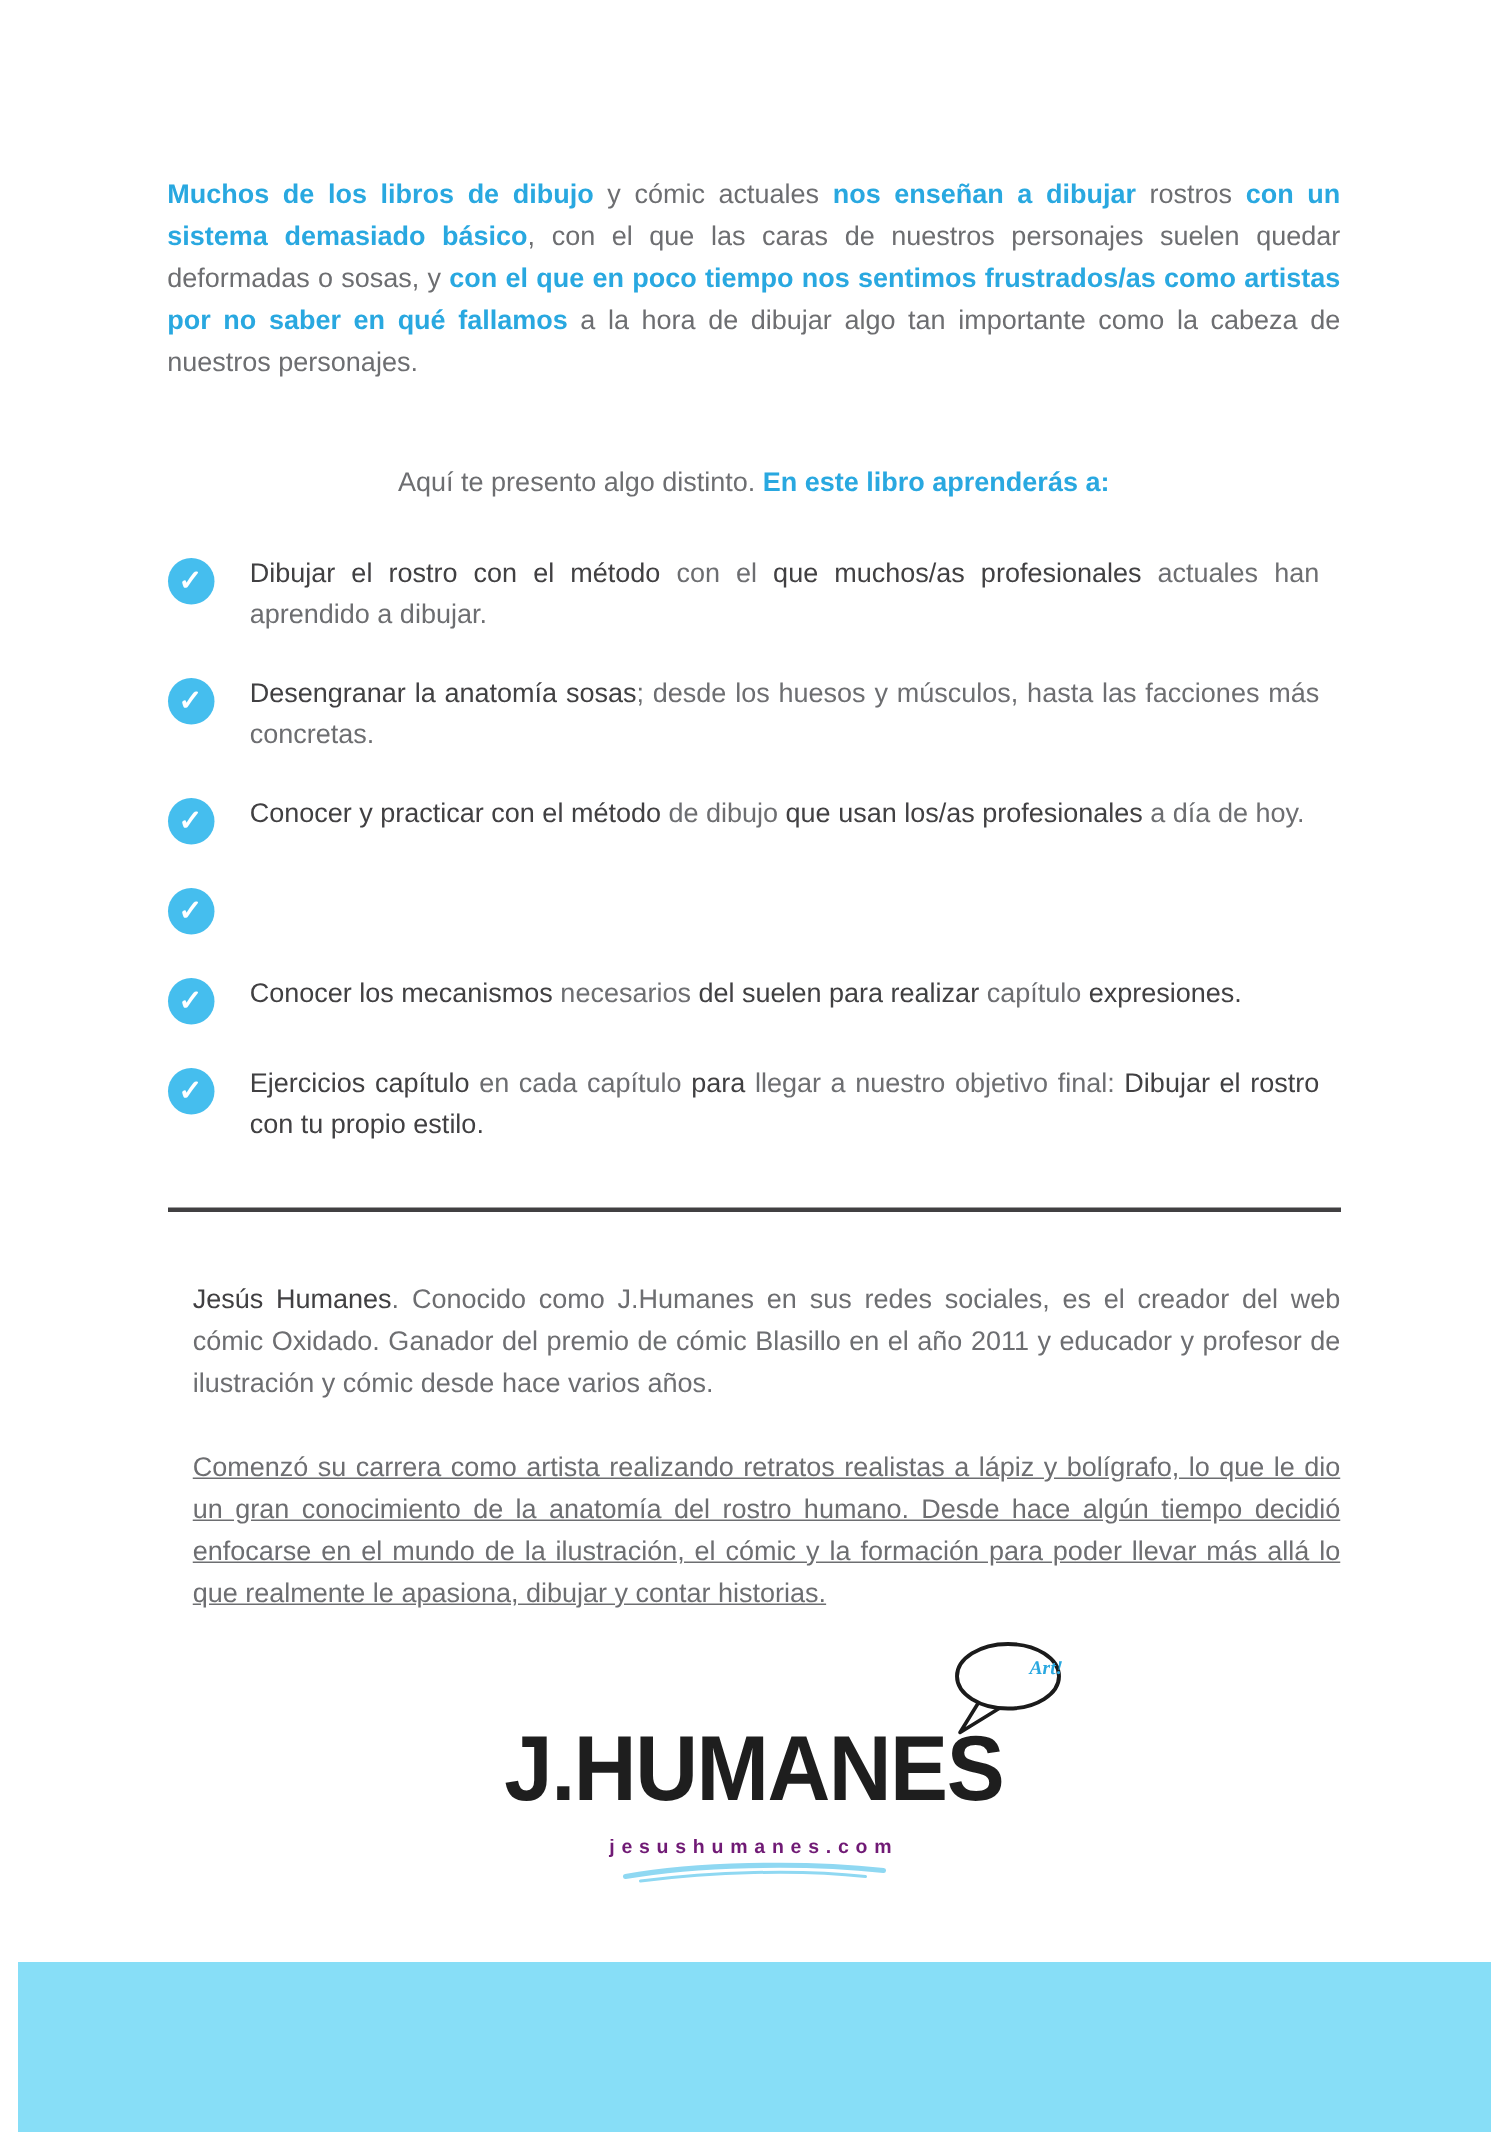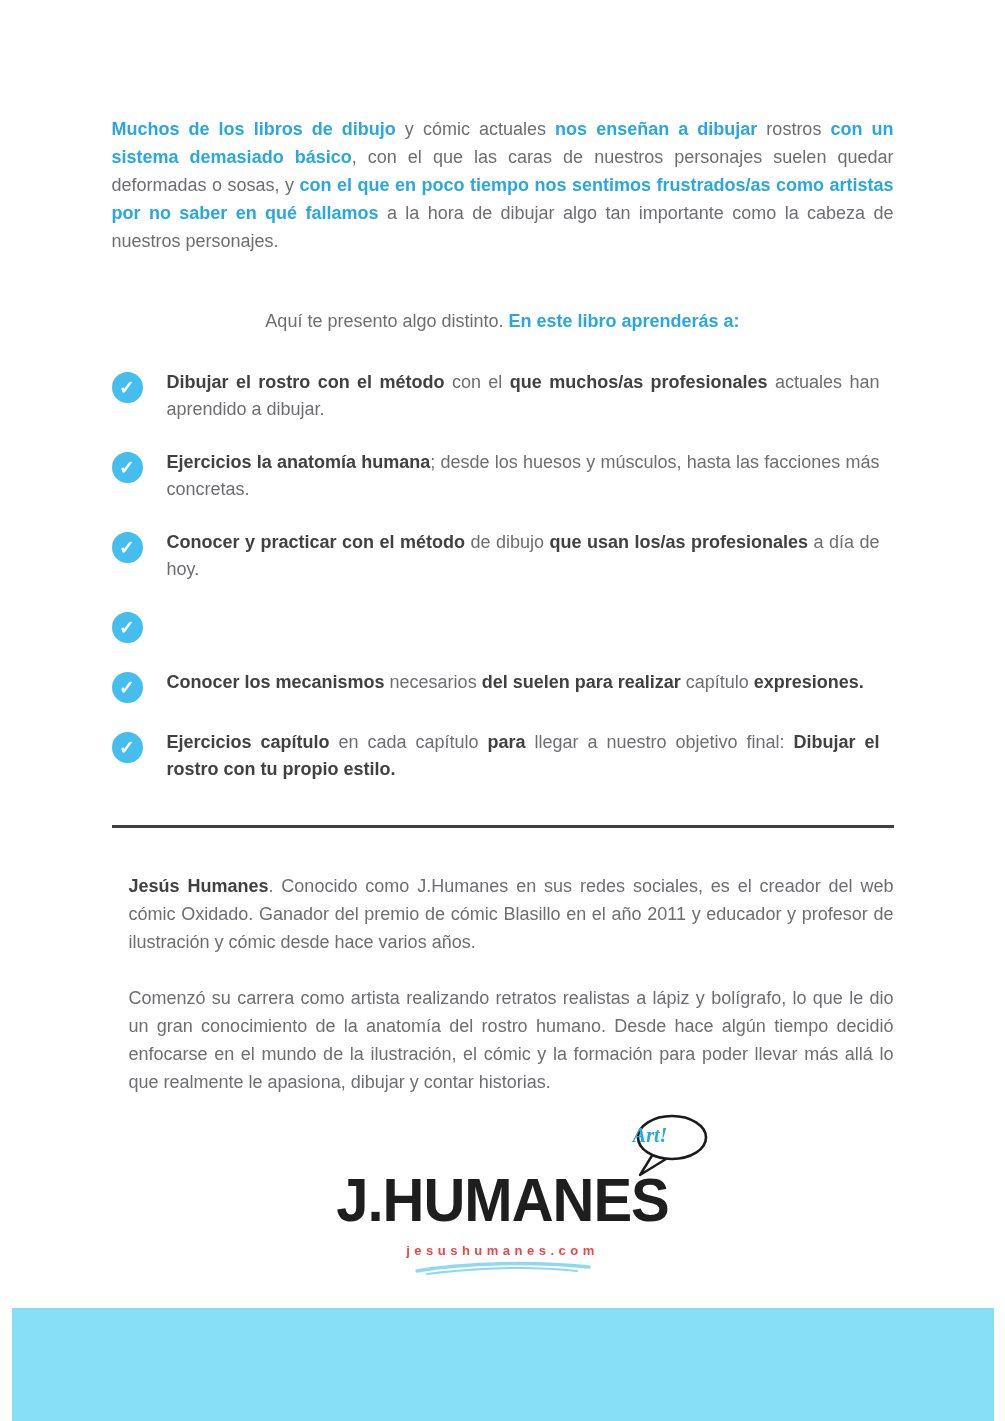--- a/index.html
+++ b/index.html
@@ -25,21 +25,21 @@
     padding:100px 100px 0 100px;
   }
   .para{
     margin:0;
     color:var(--body-gray,#6D6E71);
     font-size:18px;
     line-height:28px;
     text-align:justify;
   }
   .bb{ color:var(--accent-blue,#29A8E0); font-weight:bold; }
-  .db{ color:var(--dark,#414042); font-weight:bold; }
+  .db{ color:var(--dark,#414042); font-weight:normal; }
   .it{ }
   .lead{ margin-top:52px; text-align:center; }
   .checklist{ margin-top:34px; }
   .check-item{
     display:flex;
     align-items:flex-start;
     margin-bottom:26px;
   }
   .check-circle{
     flex:0 0 auto;
@@ -61,21 +61,21 @@
     font-size:18px;
     line-height:27px;
     text-align:justify;
   }
   .divider{
     border:none;
     border-top:3px solid var(--dark,#414042);
     margin:42px 0 0 0;
   }
   .bio{ padding:44px 0 0 17px; }
-  .bio .para + .para{ margin-top:28px; }
+  .bio .para + .para{ margin-top:28px;text-decoration:underline; }
   .logo-block{
     margin-top:70px;
     text-align:center;
   }
   .wordmark-row{
     display:inline-block;
     position:relative;
   }
   .logo-text{
     font-family:"Liberation Sans", sans-serif;
@@ -90,33 +90,33 @@
     position:absolute;
     top:-52px;
     right:-40px;
     width:76px;
     height:64px;
   }
   .bubble svg{ display:block; width:76px; height:64px; }
   .bubble-label{
     position:absolute;
     top:10px; left:0; right:0;
-    text-align:left;
+    text-align:right;
     font-family:"Liberation Serif", serif;
     font-style:italic;
     font-weight:bold;
-    font-size:20px;
+    font-size:13px;
     color:var(--accent-blue,#29A8E0);
   }
   .website{
     margin-top:10px;
     font-size:13px;
     font-weight:bold;
     letter-spacing:4.5px;
-    color:#ef4444;
+    color:#701a75;
   }
   .swoosh{ display:block; margin:2px auto 0 auto; }
   .footer-band{
     position:absolute;
     left:0; right:0; bottom:0;
     height:128px;
     background:var(--footer-blue,#87DEF7);
   }
 </style>
 </head>
@@ -129,21 +129,21 @@
 
     <p class="para lead"><span>Aquí te presento algo distinto. </span><span class="bb">En este libro aprenderás a:</span></p>
 
     <div class="checklist">
       <div class="check-item">
         <span class="check-circle">✓</span>
         <p class="check-text"><span class="db">Dibujar el rostro con el método</span><span> con el </span><span class="db">que muchos/as profesionales</span><span> actuales han aprendido a dibujar.</span></p>
       </div>
       <div class="check-item">
         <span class="check-circle">✓</span>
-        <p class="check-text"><span class="db">Ejercicios la anatomía humana</span><span>; desde los huesos y músculos, hasta las facciones más concretas.</span></p>
+        <p class="check-text"><span class="db">Desengranar la anatomía sosas</span><span>; desde los huesos y músculos, hasta las facciones más concretas.</span></p>
       </div>
       <div class="check-item">
         <span class="check-circle">✓</span>
         <p class="check-text"><span class="db">Conocer y practicar con el método</span><span> de dibujo </span><span class="db">que usan los/as profesionales</span><span> a día de hoy.</span></p>
       </div>
       <div class="check-item">
         <span class="check-circle">✓</span>
       </div>
       <div class="check-item">
         <span class="check-circle">✓</span>

